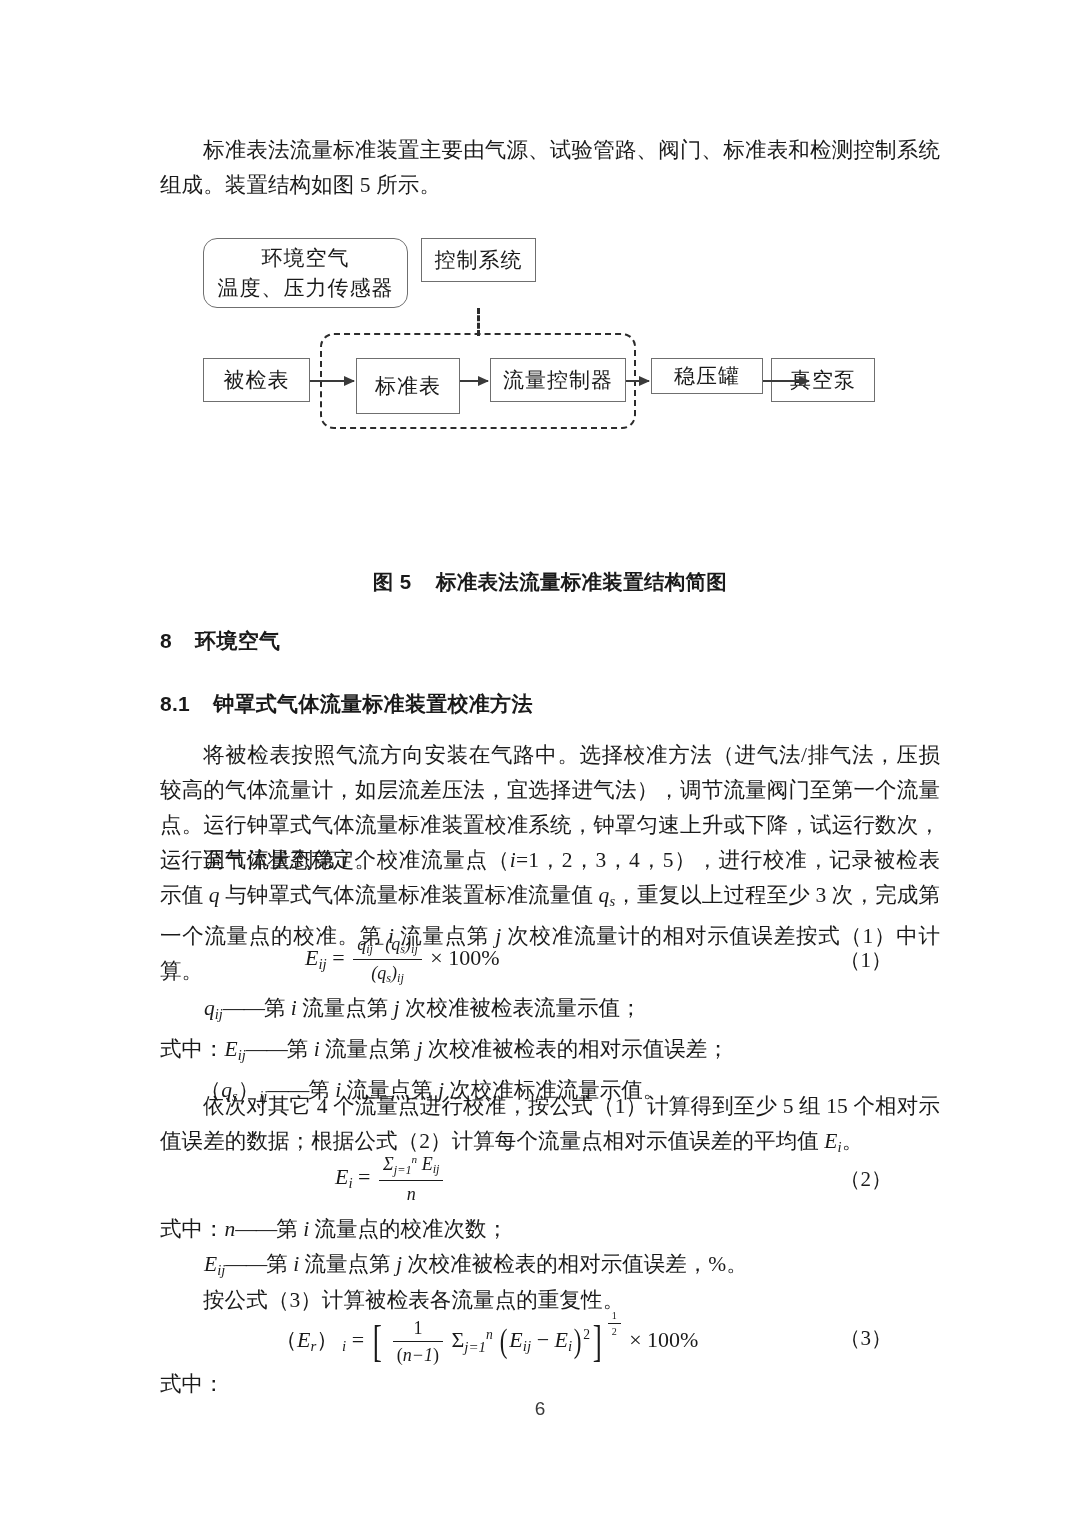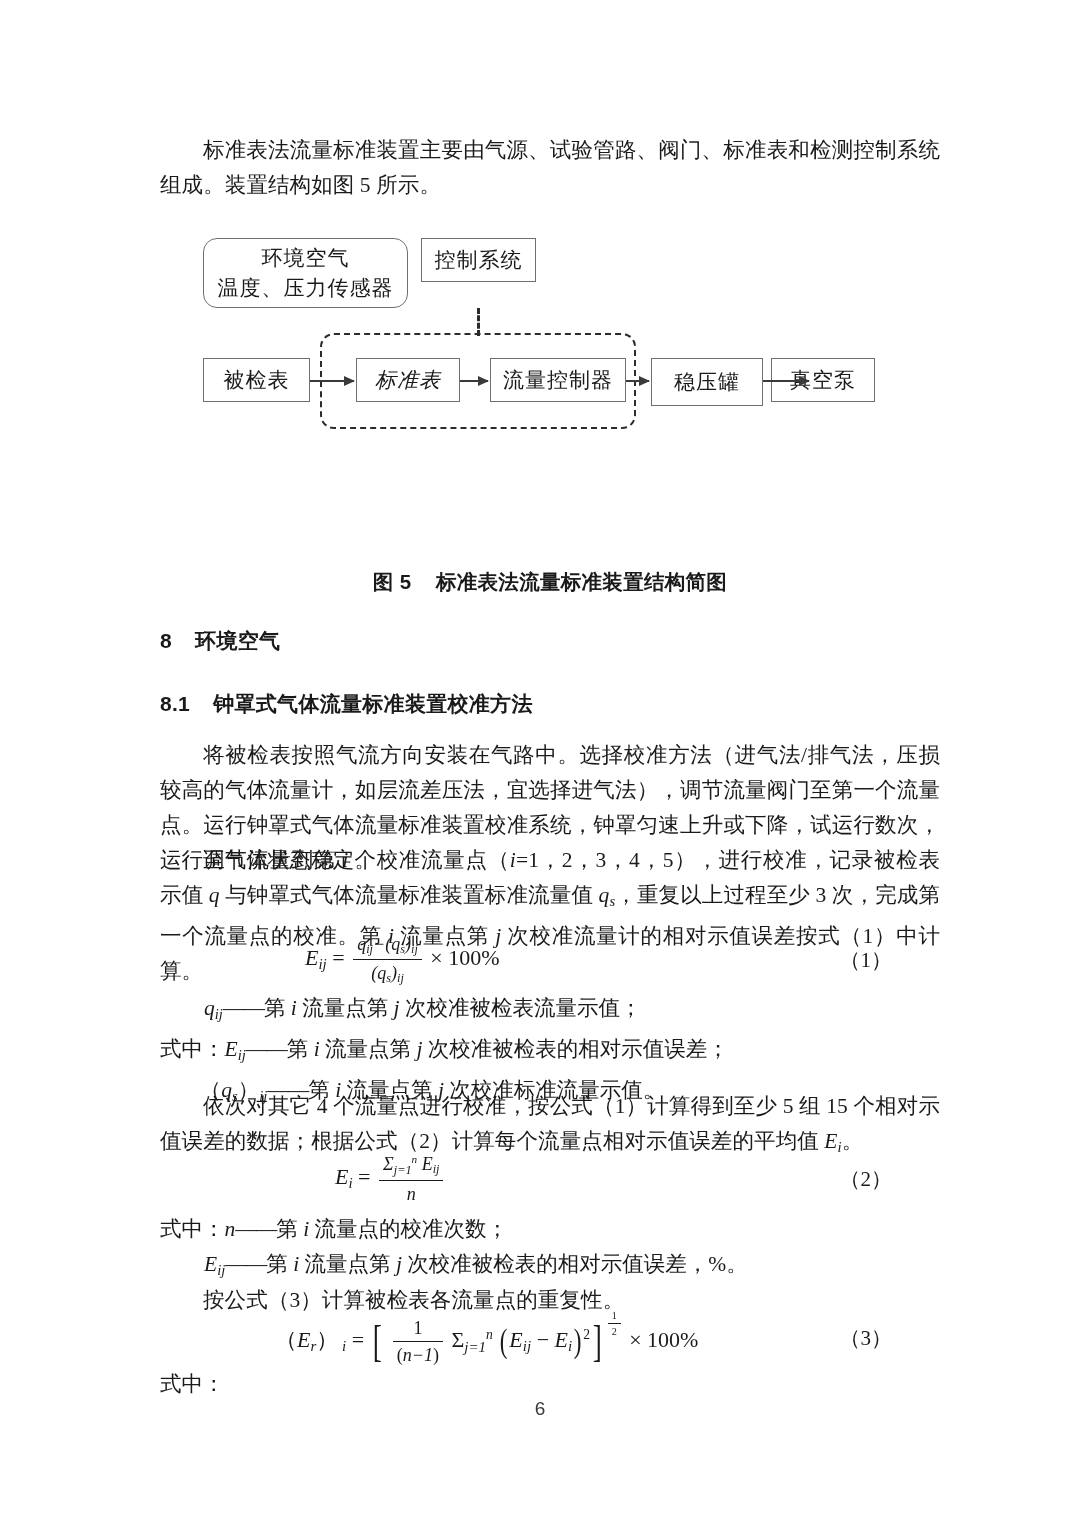--- a/index.html
+++ b/index.html
@@ -216,29 +216,29 @@
     </div>
 
     <div class="dbox" style="left:421px; top:8px; width:115px; height:44px;">
       <span>控制系统</span>
     </div>
 
     <div class="dbox" style="left:203px; top:128px; width:107px; height:44px;">
       <span>被检表</span>
     </div>
 
-    <div class="dbox" style="left:356px; top:128px; width:104px; height:44px;font-style:italic;">
+    <div class="dbox" style="left:356px; top:128px; width:104px; height:56px;">
       <span>标准表</span>
     </div>
 
     <div class="dbox" style="left:490px; top:128px; width:136px; height:44px;">
       <span>流量控制器</span>
     </div>
 
-    <div class="dbox" style="left:651px; top:128px; width:112px; height:48px;">
+    <div class="dbox" style="left:651px; top:128px; width:112px; height:36px;">
       <span>稳压罐</span>
     </div>
 
     <div class="dbox" style="left:771px; top:128px; width:104px; height:44px;">
       <span>真空泵</span>
     </div>
 
     <div class="arrow" style="left:310px; top:150px; width:44px;"></div>
     <div class="arrow" style="left:460px; top:150px; width:28px;"></div>
     <div class="arrow" style="left:626px; top:150px; width:23px;"></div>

